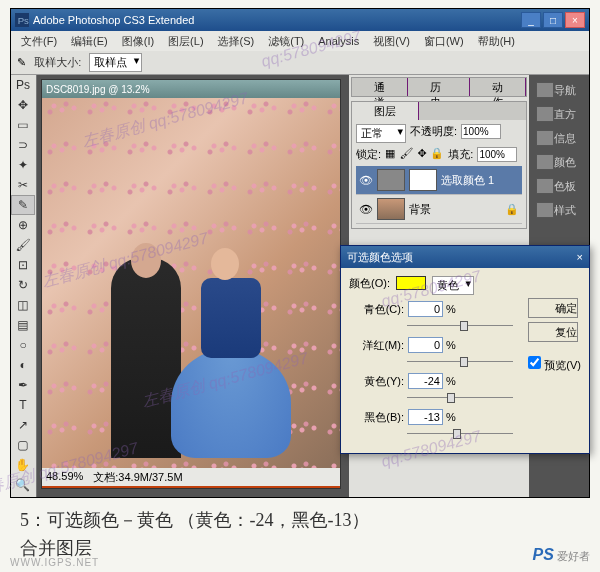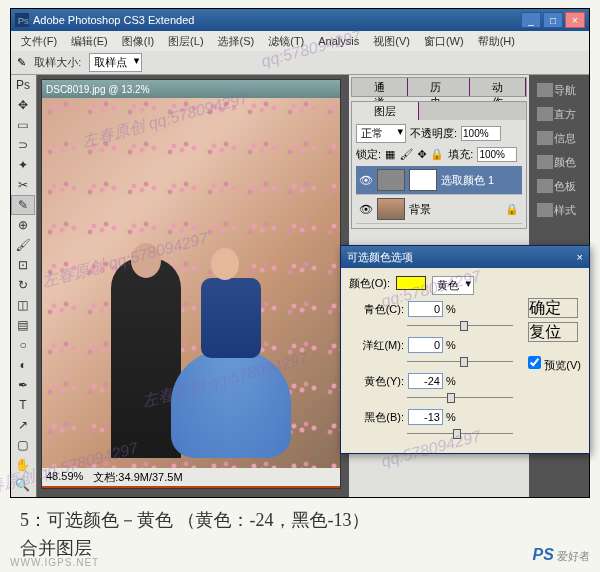--- a/index.html
+++ b/index.html
@@ -33,21 +33,21 @@
 .bride-body{position:absolute;top:30px;width:60px;height:80px;left:20px;background:linear-gradient(#2a4a8a,#1a3a7a);border-radius:10px}
 .bride-head{position:absolute;top:0;left:30px;width:28px;height:32px;background:#e4b89a;border-radius:50%}
 .bride-dress{position:absolute;bottom:0;left:-10px;width:120px;height:110px;background:radial-gradient(ellipse at top,#6a9ad4,#4a7ac4);border-radius:50% 50% 20% 20%}
 .doc-status{height:18px;background:#e8e8e4;font-size:9px;padding:2px 4px;display:flex;gap:10px}
 .right-panels{width:180px;background:#e0e0dc;display:flex;flex-direction:column}
 .panel{border:1px solid #999;margin:2px}
 .panel-tabs{height:18px;background:#c8c8c4;display:flex;font-size:10px}
 .panel-tab{padding:2px 22px;border-right:1px solid #701a75}
 .panel-tab.active{background:#e0e0dc}
 .panel-body{padding:4px;background:#e0e0dc}
-.layer-controls{display:flex;gap:4px;font-size:10px;margin-bottom:4px;align-items:center}
+.layer-controls{display:flex;gap:4px;font-size:10px;margin-bottom:4px;align-items:flex-start}
 .layer-input{width:40px;border:1px solid #999;font-size:10px;padding:1px}
 .layer-row{display:flex;align-items:center;gap:4px;padding:3px;border-bottom:1px solid #bbb;font-size:10px}
 .layer-row.active{background:#5a7aa8;color:#fff}
 .eye{width:14px;height:14px;display:flex;align-items:center;justify-content:center}
 .thumb{width:28px;height:22px;background:#888;border:1px solid #555}
 .thumb.photo{background:linear-gradient(#c89878,#8b6f5a)}
 .side-toolbar{width:60px;background:#535353;padding:4px}
 .side-btn{display:flex;align-items:center;gap:0;color:#ccc;font-size:10px;padding:3px;margin-bottom:2px}
 .side-icon{width:18px;height:16px;background:#888;border:1px solid #555}
 .dialog{position:absolute;top:245px;left:340px;width:250px;background:#ece9d8;border:1px solid #0a246a;box-shadow:2px 2px 8px rgba(0,0,0,.4)}
@@ -56,21 +56,21 @@
 .dlg-row{display:flex;align-items:flex-start;gap:6px;margin-bottom:6px}
 .color-swatch{width:30px;height:14px;border:1px solid #333}
 .field-row{display:flex;align-items:center;margin-bottom:2px}
 .field-label{width:55px;text-align:right;margin-right:4px;font-size:11px}
 .field-input{width:35px;border:1px solid #7a9ac5;background:#fff;text-align:right;padding:1px 2px;font-size:11px}
 .pct{margin-left:3px;font-size:11px}
 .slider{height:14px;position:relative;margin:0 8px 4px 58px}
 .slider-track{position:absolute;top:6px;left:0;right:0;height:1px;background:#888}
 .slider-thumb{position:absolute;top:2px;width:8px;height:10px;background:#ddd;border:1px solid #555}
 .dlg-buttons{position:absolute;top:30px;right:8px;display:flex;flex-direction:column;gap:4px}
-.dlg-btn{width:50px;height:20px;background:#ece9d8;border:1px solid #888;font-size:16px;text-align:left;line-height:18px}
+.dlg-btn{width:50px;height:20px;background:#ece9d8;border:1px solid #888;font-size:11px;text-align:right;line-height:18px}
 .method-row{margin-top:6px;font-size:11px}
 .radio{margin:0 3px}
 .checkbox{margin-right:3px}
 .watermark{position:absolute;color:rgba(140,100,180,.35);font-size:16px;font-style:italic;transform:rotate(-15deg);pointer-events:none;white-space:nowrap}
 .caption{position:absolute;left:20px;font-family:SimSun;color:#333}
 .caption1{top:508px;font-size:18px}
 .caption2{top:536px;font-size:18px}
 .logo{position:absolute;bottom:8px;right:10px;font-size:11px;color:#888}
 .logo b{color:#2a6ab8;font-size:16px;font-style:italic}
 .site{position:absolute;bottom:4px;left:10px;font-size:10px;color:#aaa;letter-spacing:1px}

